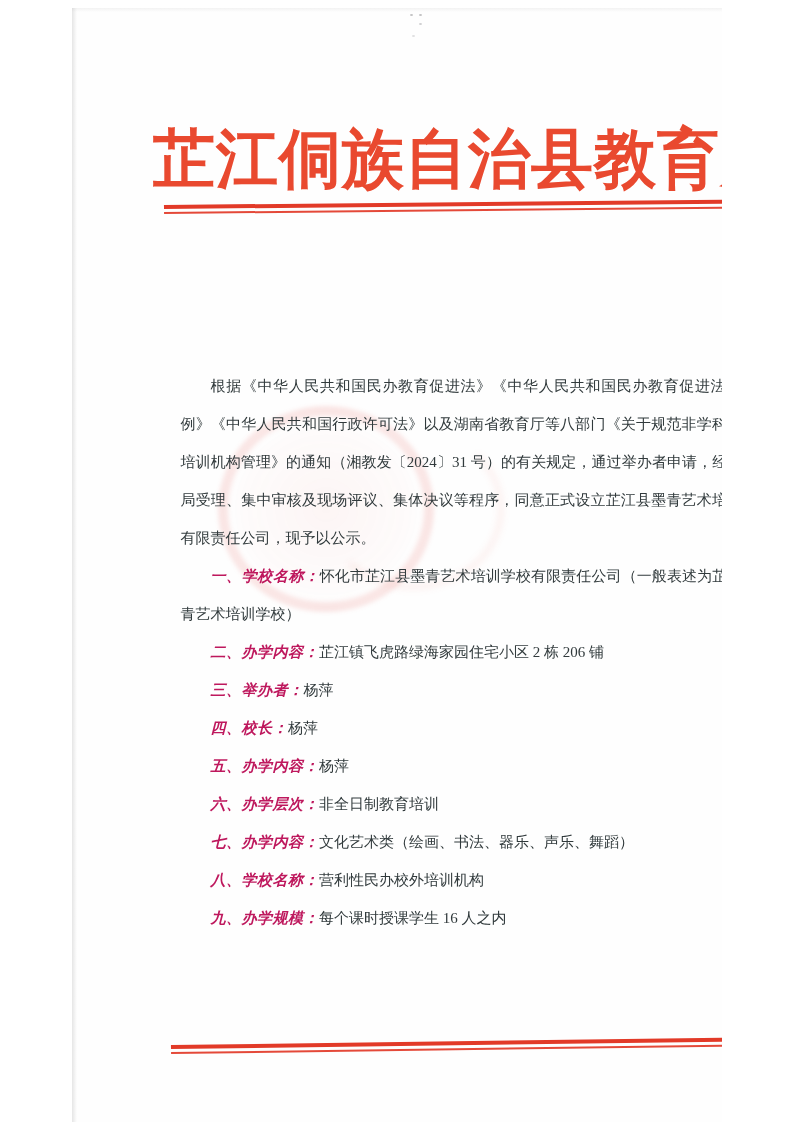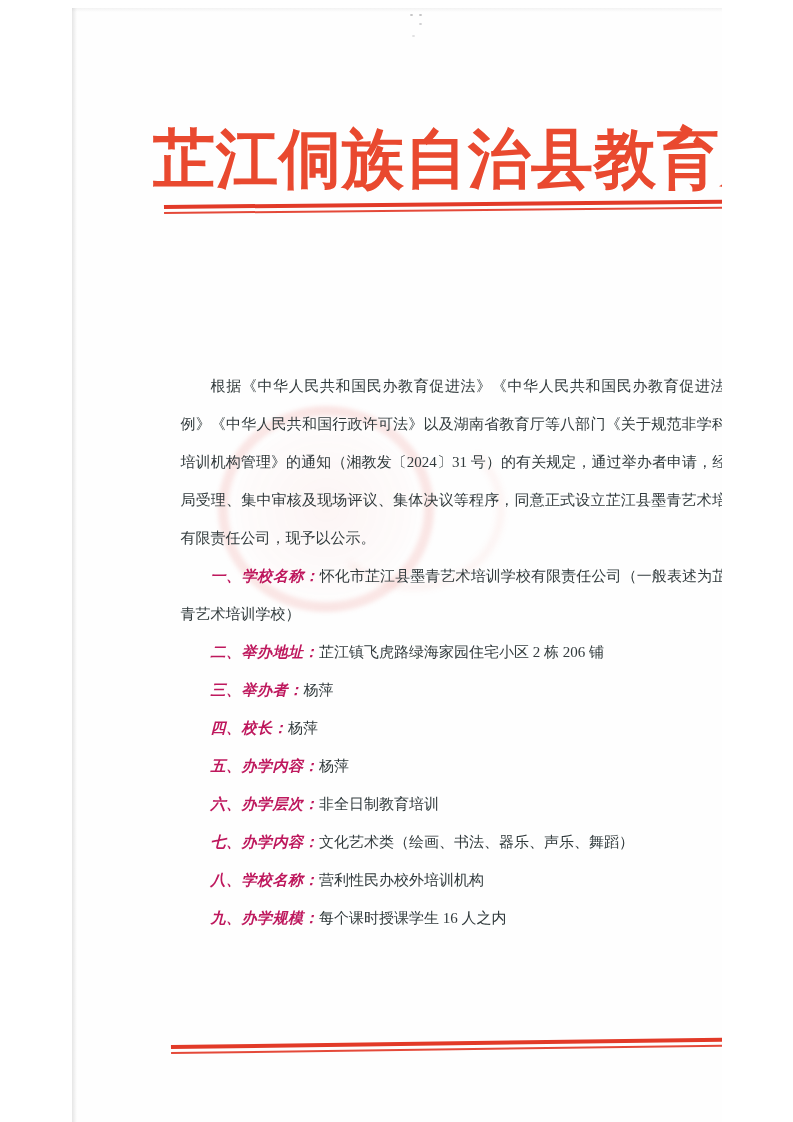--- a/index.html
+++ b/index.html
@@ -128,21 +128,21 @@
   <div class="doc-title">
   </div>
 
   <div class="seal"></div>
   <div class="seal-arc"></div>
 
   <div class="body-text">
     <p>根据《中华人民共和国民办教育促进法》《中华人民共和国民办教育促进法实施条例》《中华人民共和国行政许可法》以及湖南省教育厅等八部门《关于规范非学科类校外培训机构管理》的通知（湘教发〔2024〕31 号）的有关规定，通过举办者申请，经县教育局受理、集中审核及现场评议、集体决议等程序，同意正式设立芷江县墨青艺术培训学校有限责任公司，现予以公示。</p>
     <div>
         <p class="item"><span class="item-label">一、学校名称：</span><span class="item-value">怀化市芷江县墨青艺术培训学校有限责任公司（一般表述为芷江县墨青艺术培训学校）</span></p>
-        <p class="item"><span class="item-label">二、举办地址：</span><span class="item-value">芷江镇飞虎路绿海家园住宅小区 2 栋 206 铺</span></p>
+        <p class="item"><span class="item-label">二、办学内容：</span><span class="item-value">芷江镇飞虎路绿海家园住宅小区 2 栋 206 铺</span></p>
         <p class="item"><span class="item-label">三、举办者：</span><span class="item-value">杨萍</span></p>
         <p class="item"><span class="item-label">四、校长：</span><span class="item-value">杨萍</span></p>
         <p class="item"><span class="item-label">五、办学内容：</span><span class="item-value">杨萍</span></p>
         <p class="item"><span class="item-label">六、办学层次：</span><span class="item-value">非全日制教育培训</span></p>
         <p class="item"><span class="item-label">七、办学内容：</span><span class="item-value">文化艺术类（绘画、书法、器乐、声乐、舞蹈）</span></p>
         <p class="item"><span class="item-label">八、学校名称：</span><span class="item-value">营利性民办校外培训机构</span></p>
         <p class="item"><span class="item-label">九、办学规模：</span><span class="item-value">每个课时授课学生 16 人之内</span></p>
       </div>
   </div>
 

